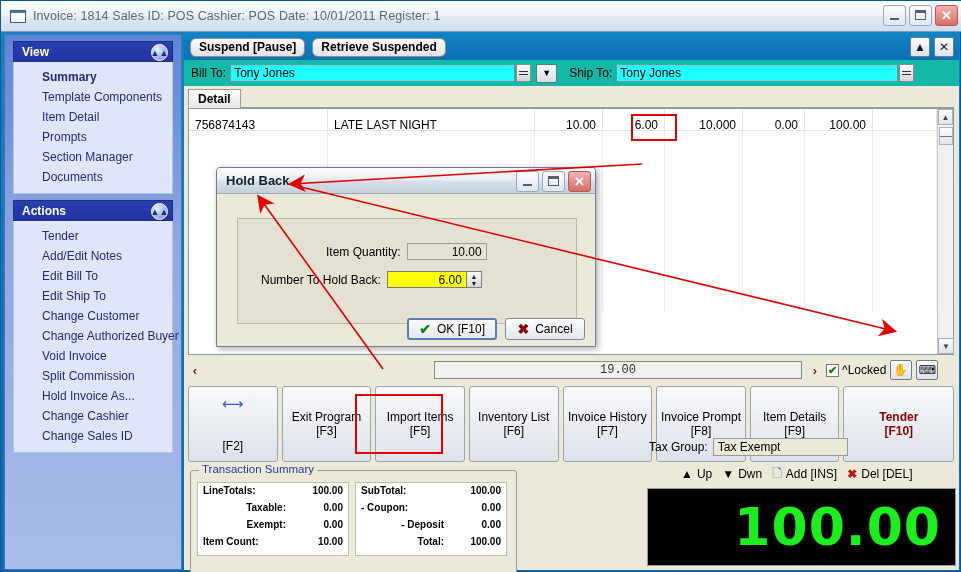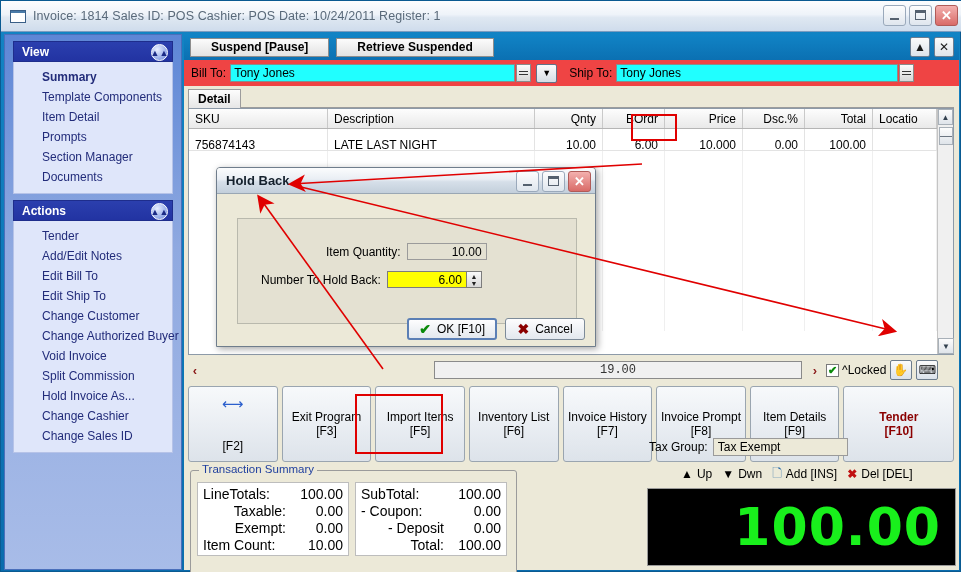--- a/index.html
+++ b/index.html
@@ -85,38 +85,38 @@
   #main {
     position: absolute; left: 183px; top: 33px; width: 775px; height: 536px;
     background: #ece9d8;
   }
   #toolbar-row {
     position: absolute; left: 0; top: 0; width: 775px; height: 26px;
     background: linear-gradient(#1184c6, #0b70b2);
     display: flex; align-items: center; padding-left: 6px; gap: 7px;
   }
   .tb-btn {
-    height: 19px; padding: 0 20px;
+    height: 19px; padding: 0 8px;
     background: linear-gradient(#fcfcfc, #e2e2e2);
-    border: 1px solid #8d8d8d; border-radius: 0;
+    border: 1px solid #8d8d8d; border-radius: 6px;
     font-size: 12px; font-weight: bold; color: #000; cursor: pointer;
     display: flex; align-items: center;
   }
   .tb-right { position: absolute; right: 5px; top: 3px; display: flex; gap: 4px; }
   .tb-sq {
     width: 20px; height: 20px; border: 1px solid #6a7d91; border-radius: 2px;
     background: linear-gradient(#fbfbfb, #dde3ea);
     display: flex; align-items: center; justify-content: center;
     font-size: 12px; color: #1a1a1a; cursor: pointer;
   }
 
   
   #addr-row {
     position: absolute; left: 0; top: 26px; width: 775px; height: 26px;
-    background: #ef4444; display: flex; align-items: center;
+    background: #14b8a6; display: flex; align-items: center;
   }
   .addr-lbl { font-size: 12px; color: #000; margin: 0 4px 0 7px; white-space: nowrap; }
   .addr-field {
     height: 18px; background: #20ffff; border: 1px solid #8a8a8a;
     display: flex; align-items: center; padding-left: 3px;
     font-size: 12px; color: #000; position: relative;
   }
   .addr-field.bill { width: 285px; }
   .addr-field.ship { width: 282px; }
   .ellipsis-btn {
@@ -232,21 +232,21 @@
     border: 1px solid #9b9b9b; border-radius: 3px; background: #ece9d8;
   }
   #tsum .legend {
     position: absolute; left: 8px; top: -8px; background: #ece9d8; padding: 0 3px;
     font-size: 11.5px; color: #1f3f9e;
   }
   .tsum-cols { position: absolute; left: 6px; top: 11px; display: flex; gap: 6px; }
   .tsum-box { background: #fff; border: 1px solid #bdbdbd; padding: 2px 0; }
   .tsum-box.left { width: 152px; }
   .tsum-box.right { width: 152px; }
-  .tsum-row { display: flex; height: 17px; align-items: center; font-size: 14px; font-weight: normal; }
+  .tsum-row { display: flex; height: 17px; align-items: flex-start; font-size: 10px; font-weight: bold; }
   .tsum-row .k { flex: 1; text-align: right; padding-right: 6px; }
   .tsum-row .v { width: 56px; text-align: right; padding-right: 5px; }
   .tsum-row.lk .k { text-align: left; padding-left: 5px; }
 
   
   #taxrow { position: absolute; left: 648px; top: 437px; display: flex; align-items: center; }
   #taxrow .lbl { font-size: 12px; margin-right: 5px; }
   #taxrow .field {
     width: 135px; height: 18px; border: 1px solid #9a9a9a; background: #ece9d8;
     font-size: 12px; display: flex; align-items: center; padding-left: 4px;
@@ -323,21 +323,21 @@
   
   #anno { position: absolute; left: 0; top: 0; width: 961px; height: 572px; z-index: 60; pointer-events: none; }
 </style>
 </head>
 <body>
 
 <div id="app-window">
 
   <div id="titlebar">
     <div class="doc-icon"></div>
-    <div class="title-text">Invoice: 1814  Sales ID: POS  Cashier: POS   Date: 10/24/2011  Register: 1</div>
+    <div class="title-text">Invoice: 1814  Sales ID: POS  Cashier: POS   Date: 10/01/2011  Register: 1</div>
     <div class="wbtns">
       <div class="wbtn">
           <span class="min-bar"></span>
         </div>
       <div class="wbtn">
           <span class="max-box"></span>
         </div>
       <div class="wbtn close">
         <span class="g">✕</span>
       </div>
@@ -413,30 +413,20 @@
           <i></i>
           <i></i>
         </div>
     </div>
 
     <div id="tabstrip">
       <div class="tab">Detail</div>
     </div>
 
     <div id="grid">
-      <div class="grid-head">
-        <div class="gh" style="width:139px">SKU</div>
-        <div class="gh" style="width:207px">Description</div>
-        <div class="gh num" style="width:68px">Qnty</div>
-        <div class="gh num" style="width:62px">BOrdr</div>
-        <div class="gh num" style="width:78px">Price</div>
-        <div class="gh num" style="width:62px">Dsc.%</div>
-        <div class="gh num" style="width:68px">Total</div>
-        <div class="gh" style="width:64px">Locatio</div>
-      </div>
 
       <div class="grid-row">
         <div class="gc" style="width:139px">756874143</div>
         <div class="gc" style="width:207px">LATE LAST NIGHT</div>
         <div class="gc num" style="width:68px">10.00</div>
         <div class="gc num" style="width:62px">6.00</div>
         <div class="gc num" style="width:78px">10.000</div>
         <div class="gc num" style="width:62px">0.00</div>
         <div class="gc num" style="width:68px">100.00</div>
         <div class="gc" style="width:64px"></div>

